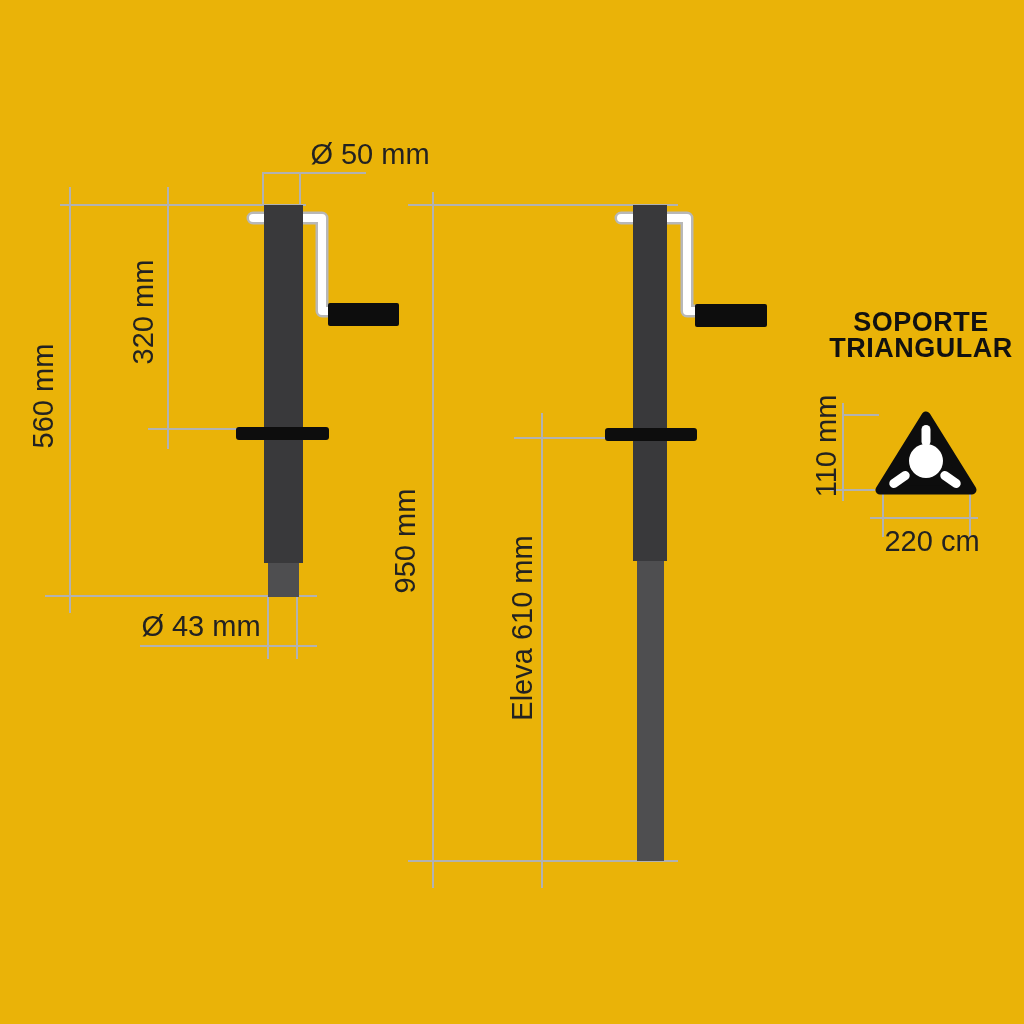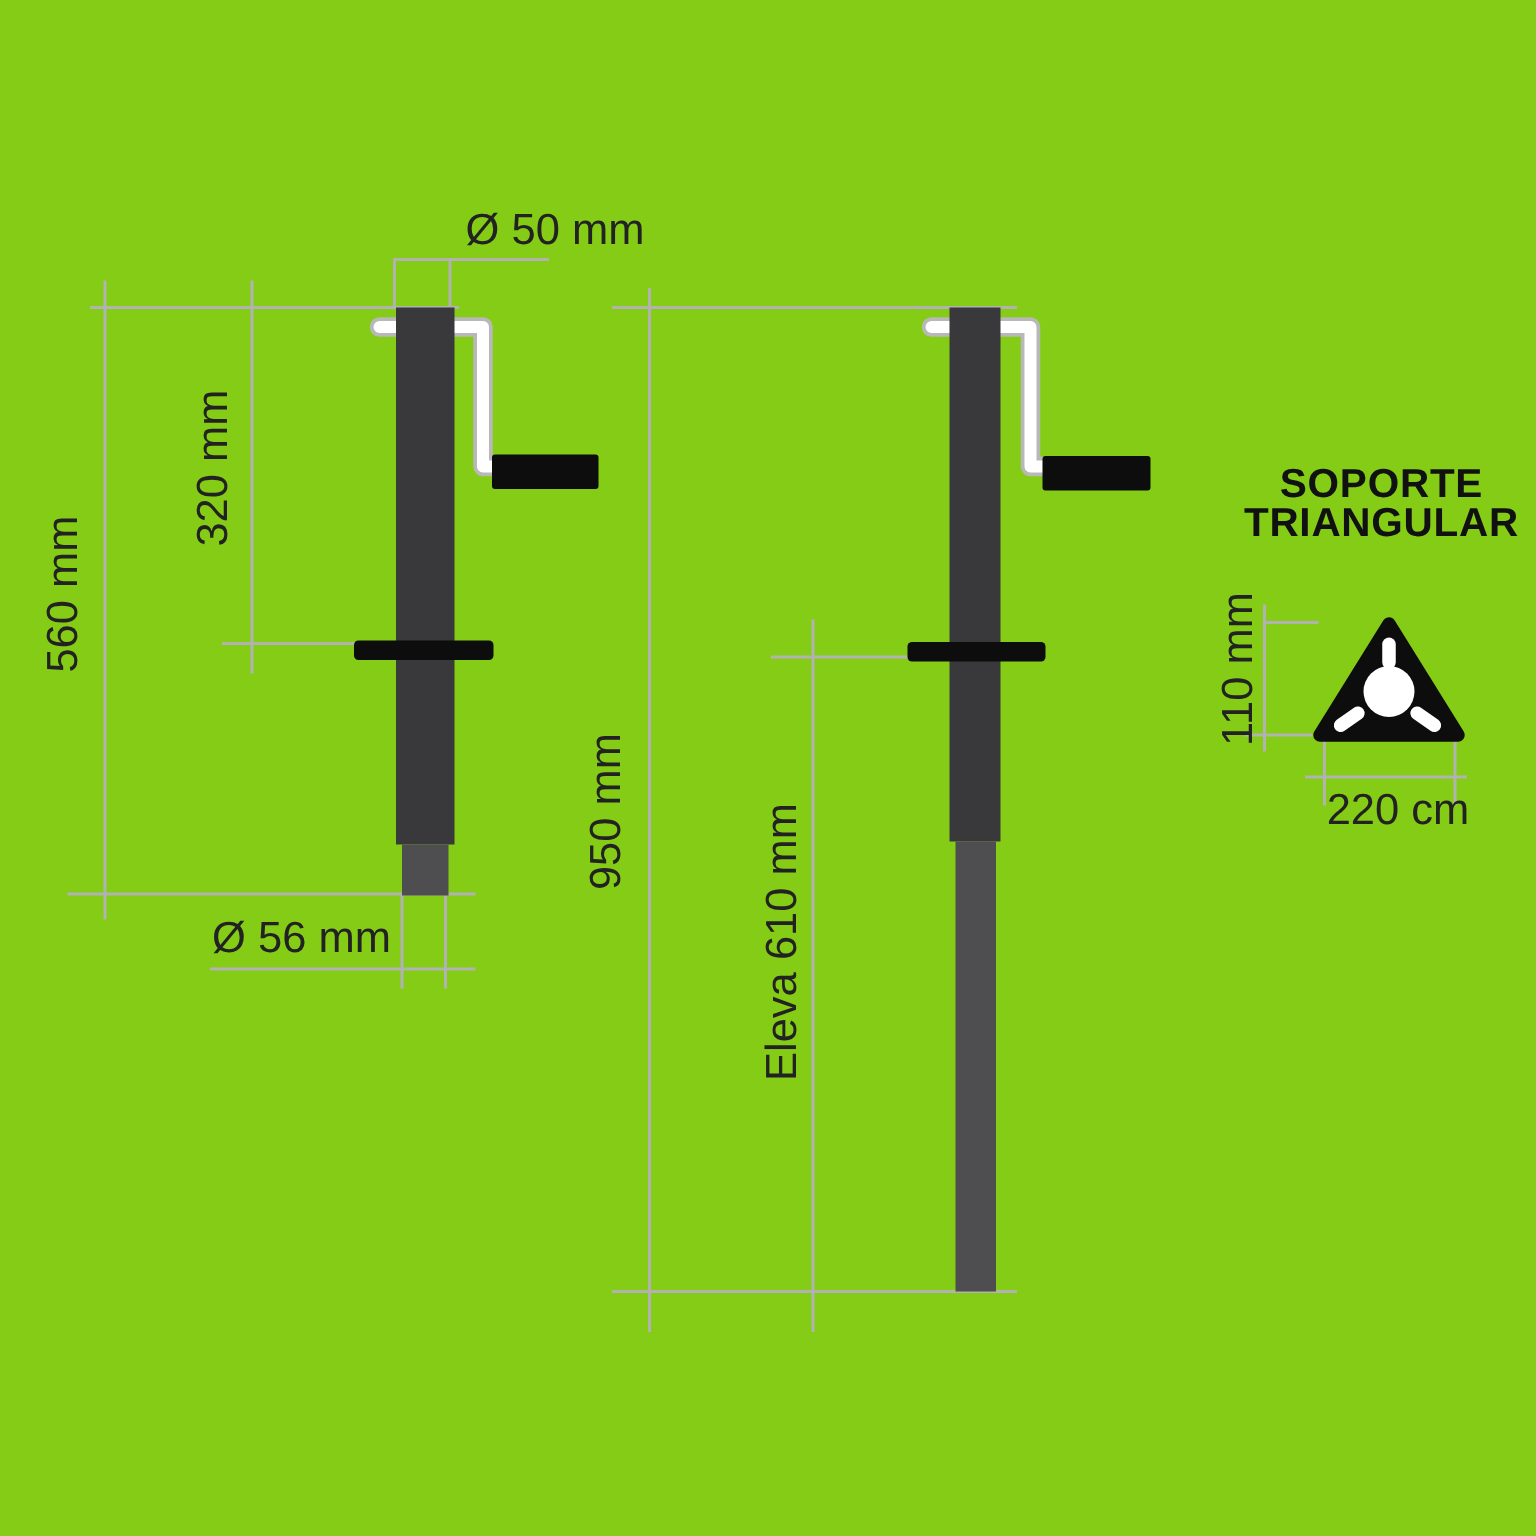--- a/index.html
+++ b/index.html
@@ -1,17 +1,17 @@
 <!DOCTYPE html>
 <html><head>
 <meta charset="utf-8">
 <style>
   html,body{margin:0;padding:0;background:#fff;}
   .canvas{
-    position:relative;width:1024px;height:1024px;background:#84cc16;
+    position:relative;width:1024px;height:1024px;background:#eab308;
     font-family:"Liberation Sans", sans-serif;overflow:hidden;
   }
   .hline{position:absolute;height:2px;background:#b2b2b2;}
   .vline{position:absolute;width:2px;background:#b2b2b2;}
   .tube{position:absolute;background:#39393b;}
   .tube-inner{position:absolute;background:#4e4e50;}
   .solid{position:absolute;background:#0d0d0d;}
   .label{
     position:absolute;color:#222;font-size:29px;white-space:nowrap;
     transform:translate(-50%,-50%);
@@ -77,21 +77,21 @@
     <polygon points="66,16 112,90 20,90" fill="#0d0d0d" stroke="#0d0d0d" stroke-width="9" stroke-linejoin="round"></polygon>
     <circle cx="66" cy="61" r="17" fill="#ffffff"></circle>
     <rect x="61.5" y="25" width="9" height="21" rx="4.5" fill="#ffffff"></rect>
     <rect x="28" y="75" width="23" height="9" rx="4.5" fill="#ffffff" transform="rotate(-35 39.5 79.5)"></rect>
     <rect x="79" y="75" width="23" height="9" rx="4.5" fill="#ffffff" transform="rotate(35 90.5 79.5)"></rect>
   </svg>
 
   <div class="label" style="left:370px;top:154px">Ø 50 mm</div>
   <div class="vlabel" style="left:43px;top:396px">560 mm</div>
   <div class="vlabel" style="left:143px;top:312px">320 mm</div>
-  <div class="label" style="left:201px;top:626px">Ø 56 mm</div>
+  <div class="label" style="left:201px;top:626px">Ø 43 mm</div>
 
   <div class="vlabel" style="left:405px;top:541px">950 mm</div>
   <div class="vlabel" style="left:522px;top:628px">Eleva 610 mm</div>
 
   <div class="title" style="left:921px;top:307px">SOPORTE</div>
   <div class="title" style="left:921px;top:333px">TRIANGULAR</div>
   <div class="vlabel" style="left:826px;top:446px">110 mm</div>
   <div class="label" style="left:932px;top:541px">220 cm</div>
 
 </div>

